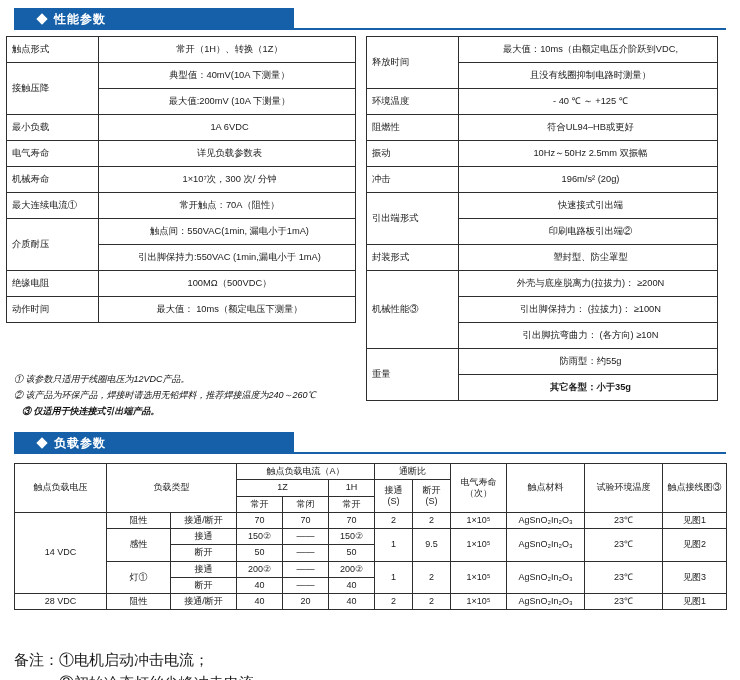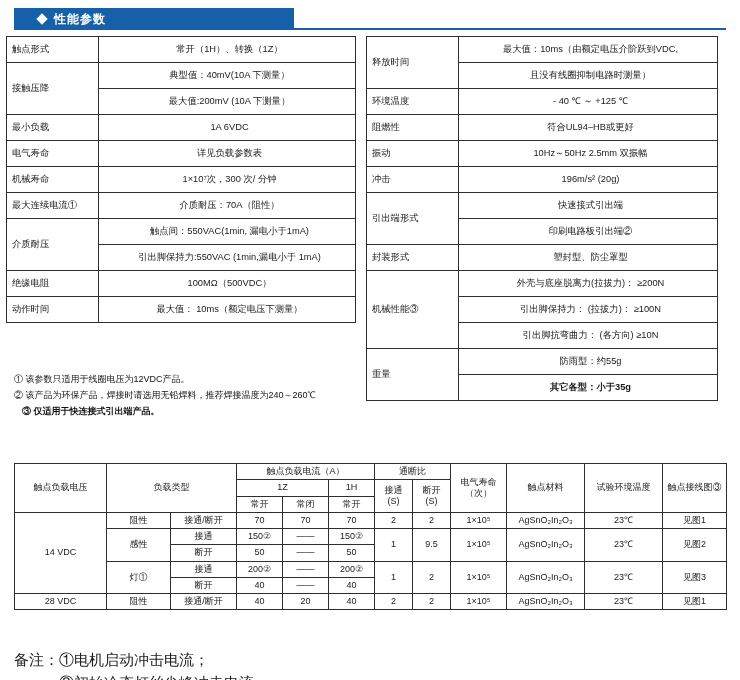--- a/index.html
+++ b/index.html
@@ -82,20 +82,21 @@
   table.perf td.val { height: 26px; padding-left: 9px; }
 
   .notes {
     position: absolute;
     left: 14px;
     top: 372px;
     width: 360px;
     font-size: 9px;
     line-height: 1.75;
     color: #111;
+    font-style: italic;
   }
   .notes div { white-space: nowrap; }
 
   
   .load-head { position:absolute; top: 432px; left: 14px; width: 712px; }
   .load-wrap { position: absolute; top: 463px; left: 14px; width: 712px; }
   table.load { width: 100%; }
   table.load td, table.load th { font-size: 9px; }
 
   .foot {
@@ -141,21 +142,21 @@
           <tr>
             <td class="lbl l">电气寿命</td>
             <td class="val c">详见负载参数表</td>
           </tr>
           <tr>
             <td class="lbl l">机械寿命</td>
             <td class="val c">1×10⁷次，300 次/ 分钟</td>
           </tr>
           <tr>
             <td class="lbl l">最大连续电流①</td>
-            <td class="val c">介质耐压：70A（阻性）</td>
+            <td class="val c">常开触点：70A（阻性）</td>
           </tr>
           <tr>
             <td class="lbl l" rowspan="2">介质耐压</td>
             <td class="val c">触点间：550VAC(1min, 漏电小于1mA)</td>
           </tr>
           <tr>
             <td class="val c">引出脚保持力:550VAC (1min,漏电小于 1mA)</td>
           </tr>
           <tr>
             <td class="lbl l">绝缘电阻</td>
@@ -227,20 +228,27 @@
       </table>
     </div>
   </div>
 
   <div class="notes">
     <div>①  该参数只适用于线圈电压为12VDC产品。</div>
     <div>②  该产品为环保产品，焊接时请选用无铅焊料，推荐焊接温度为240～260℃</div>
     <div style="font-weight:bold;margin-left:8px;">③  仅适用于快连接式引出端产品。</div>
   </div>
 
+  <div class="sec-head load-head">
+    <div class="bar">
+      <span class="dia"></span>
+      <span class="txt">负载参数</span>
+    </div>
+    <div class="tail"></div>
+  </div>
 
   <div class="load-wrap">
     <table class="tb load">
       <colgroup>
         <col style="width:92px">
         <col style="width:64px">
         <col style="width:66px">
         <col style="width:46px">
         <col style="width:46px">
         <col style="width:46px">

